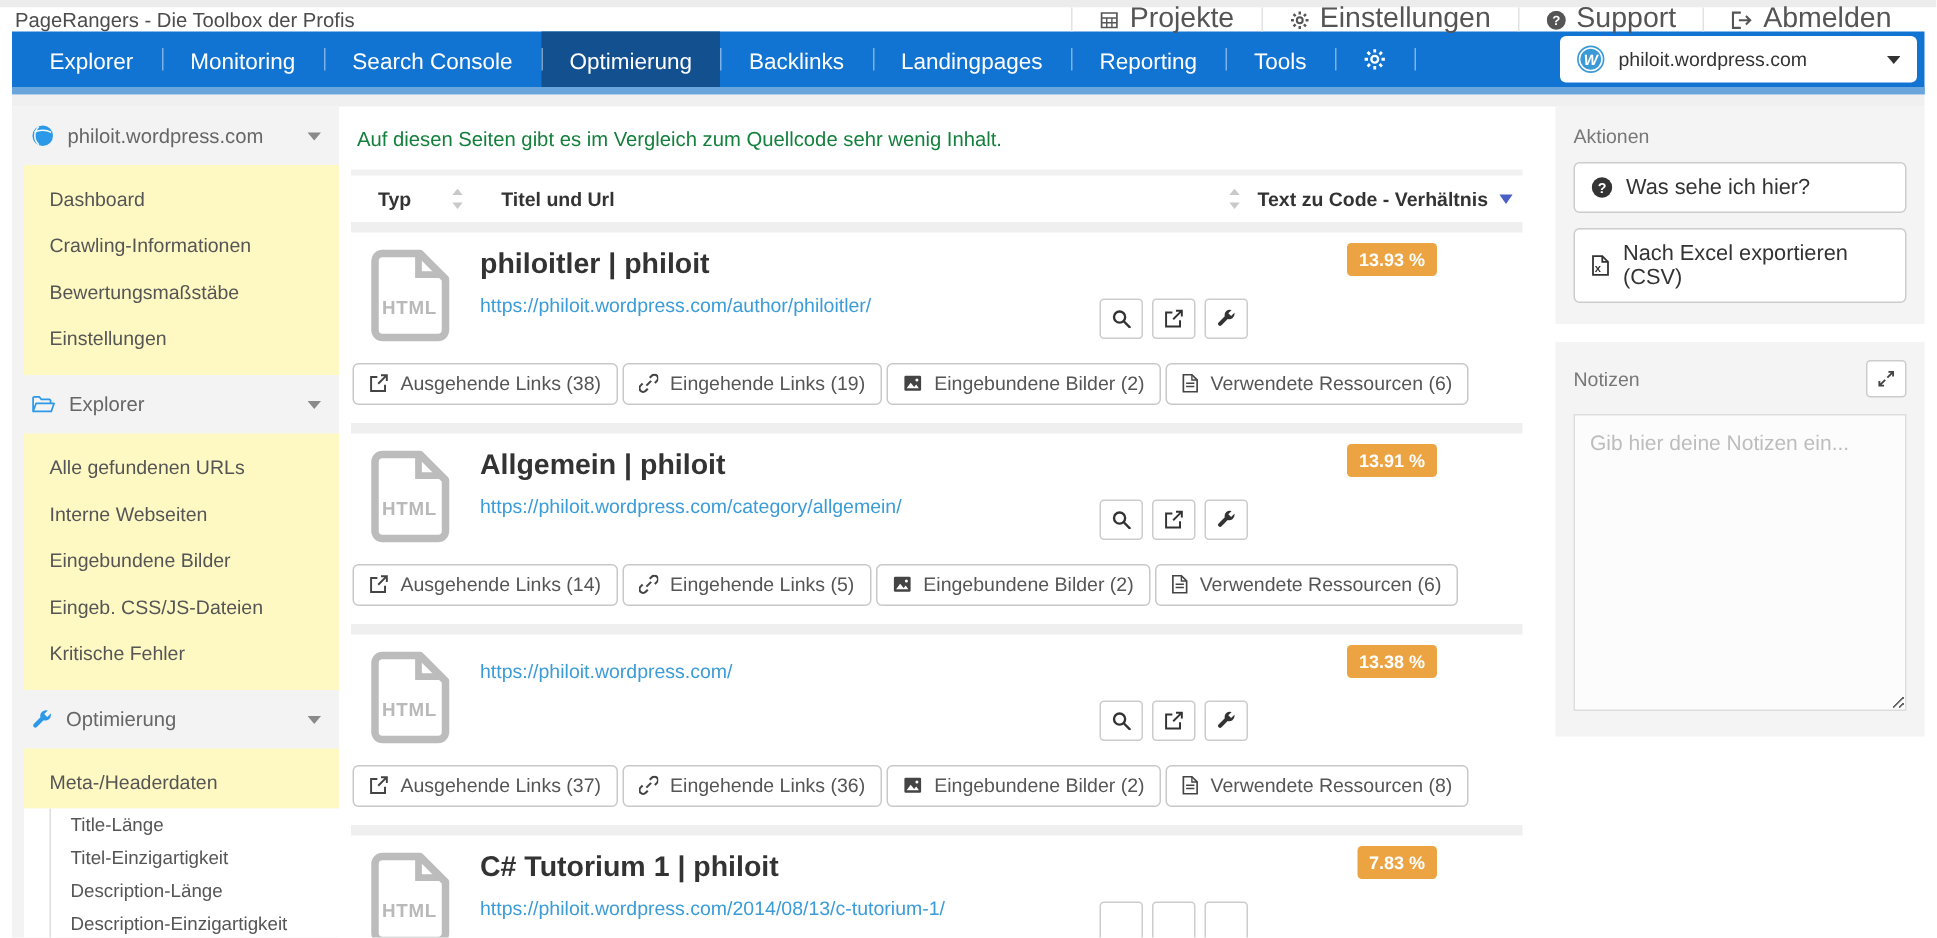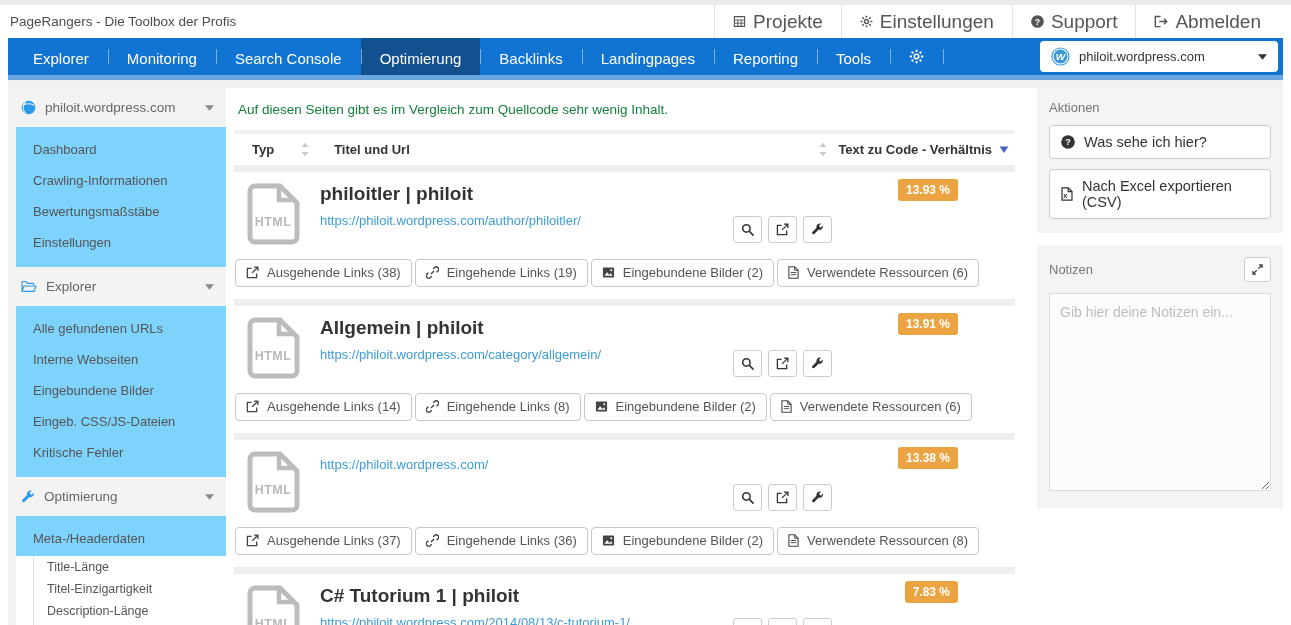--- a/index.html
+++ b/index.html
@@ -4,21 +4,21 @@
 <style>
   * { box-sizing: border-box; margin: 0; padding: 0; }
   html,body { width:1291px; height:625px; overflow:hidden; background:#fff;
     font-family:"Liberation Sans","DejaVu Sans",sans-serif; font-size:13px; color:#444; }
   .ic { display:inline-block; vertical-align:middle; flex:none; }
 
   
   .winstrip { height:5px; background:#ececec; }
 
   
-  .topbar { height:33px; display:flex; align-items:center; padding:0 12px 0 10px; background:#fff; }
+  .topbar { height:16px; display:flex; align-items:center; padding:0 12px 0 10px; background:#fff; }
   .topbar-title { font-size:13.5px; color:#4c4c4c; }
   .topbar-links { margin-left:auto; display:flex; height:100%; }
   .toplink { display:flex; align-items:center; gap:7px; padding:0 18px; color:#555;
     border-left:1px solid #e2e2e2; cursor:pointer; font-size:19px; }
   .toplink .ic { color:#555; }
 
   
   .mainnav { margin:0 8px; height:42px; background:var(--nav-blue); display:flex; align-items:stretch;
     border-bottom:5px solid var(--nav-underline); padding-left:6px; }
   .tab { position:relative; color:#fff; font-size:15px; line-height:42px; padding:0 19px; cursor:pointer; white-space:nowrap; }
@@ -33,21 +33,21 @@
 
   
   .contentstrip { height:8px; background:#f0f0f0; margin:0 8px; }
   .layout { display:flex; margin:0 8px; align-items:flex-start; }
 
   
   .sidebar { width:218px; flex:none; background:#f3f3f3; padding-bottom:14px; }
   .sec-h { display:flex; align-items:center; gap:9px; padding:12px 12px 12px 13px; color:#666; font-size:13.5px; cursor:pointer; }
   .sec-h .ic-lead { color:var(--icon-blue); }
   .sec-h .caret { margin-left:auto; color:#8a8a8a; }
-  .items { list-style:none; background:#7dd3fc; margin-left:8px; padding:7px 0 9px; }
+  .items { list-style:none; background:#fef9c3; margin-left:8px; padding:7px 0 9px; }
   .items li { padding:8px 10px 8px 17px; color:#555; cursor:pointer; line-height:15px; }
   .subwrap { background:#fff; margin-left:8px; padding:0 0 8px; }
   .subitems { list-style:none; margin-left:17px; border-left:1px solid #ddd; padding:1px 0; }
   .subitems li { padding:3px 8px 4px 13px; font-size:12.5px; color:#555; cursor:pointer; line-height:15px; }
 
   
   .content { flex:1; margin-left:8px; min-width:0; }
   .msg { color:#15803d; font-size:13.5px; padding:14px 0 13px 4px; }
   .thead { display:flex; align-items:center; border-top:4px solid #f1f1f1; padding:8px 6px 8px 18px; font-weight:bold; color:#333; }
   .thead .sort { color:#c9c9c9; margin:0 0 0 26px; }
@@ -398,21 +398,21 @@
         <span class="link-btn">
             <svg class="ic" width="13" height="13">
               <use href="#i-ext"></use>
             </svg>
             <span>Ausgehende Links (14)</span>
           </span>
         <span class="link-btn">
             <svg class="ic" width="13" height="13">
               <use href="#i-chain"></use>
             </svg>
-            <span>Eingehende Links (8)</span>
+            <span>Eingehende Links (5)</span>
           </span>
         <span class="link-btn">
             <svg class="ic" width="13" height="13">
               <use href="#i-image"></use>
             </svg>
             <span>Eingebundene Bilder (2)</span>
           </span>
         <span class="link-btn">
             <svg class="ic" width="11" height="13">
               <use href="#i-file"></use>

